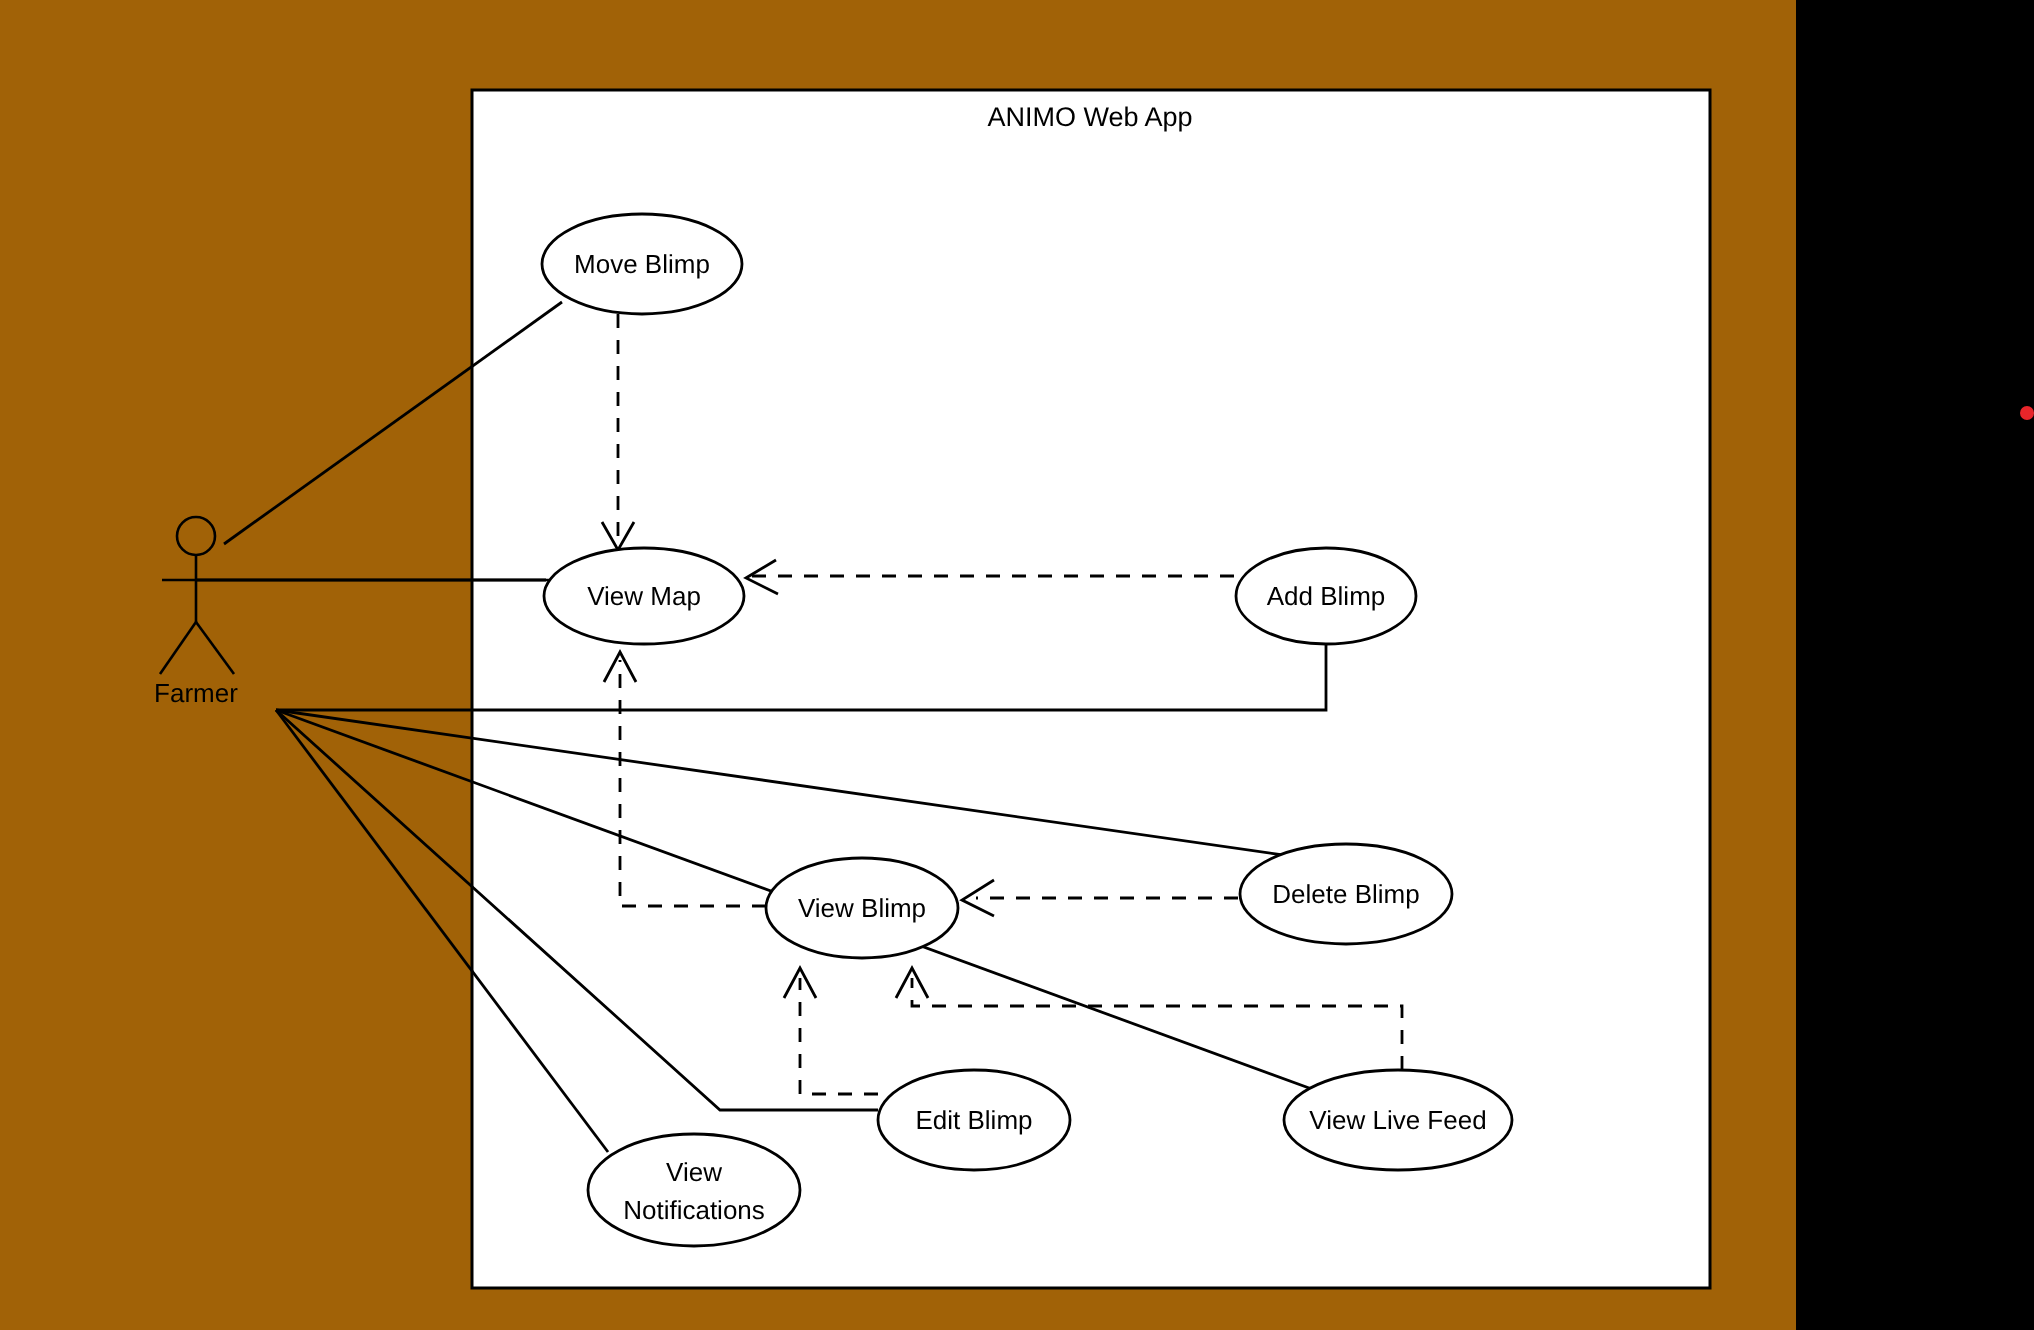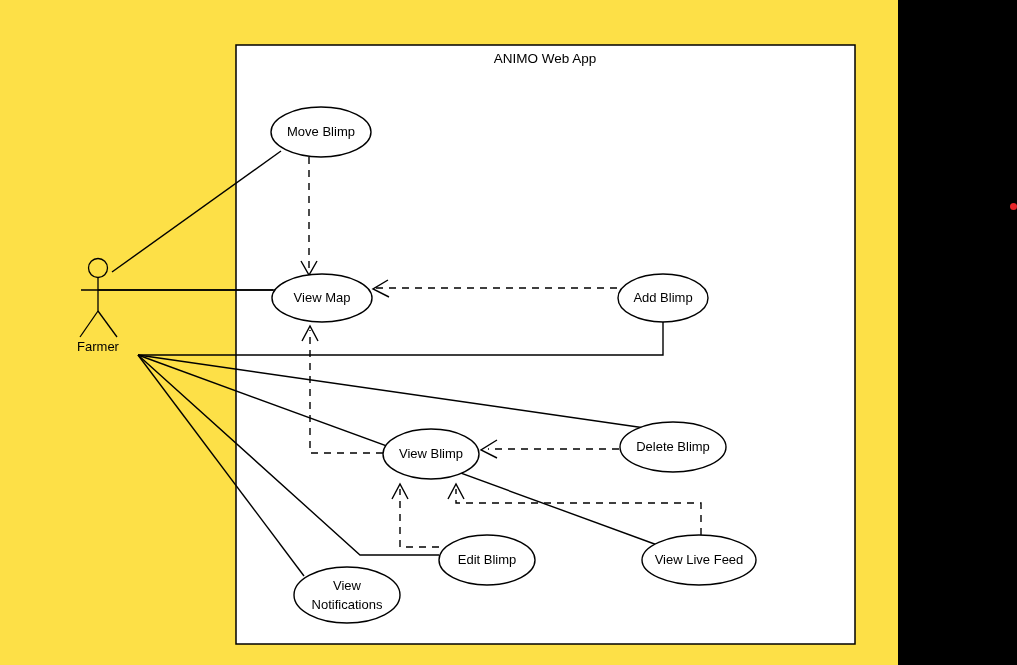--- a/index.html
+++ b/index.html
@@ -4,21 +4,21 @@
 <style>
   html, body {
     margin: 0;
     padding: 0;
     background: #ffffff;
   }
   #canvas {
     position: relative;
     width: 1017px;
     height: 665px;
-    background: #fde047;
+    background: #a16207;
     overflow: hidden;
     font-family: "Liberation Sans", sans-serif;
   }
   #diagram-svg {
     position: absolute;
     left: 0;
     top: 0;
     width: 1017px;
     height: 665px;
   }

